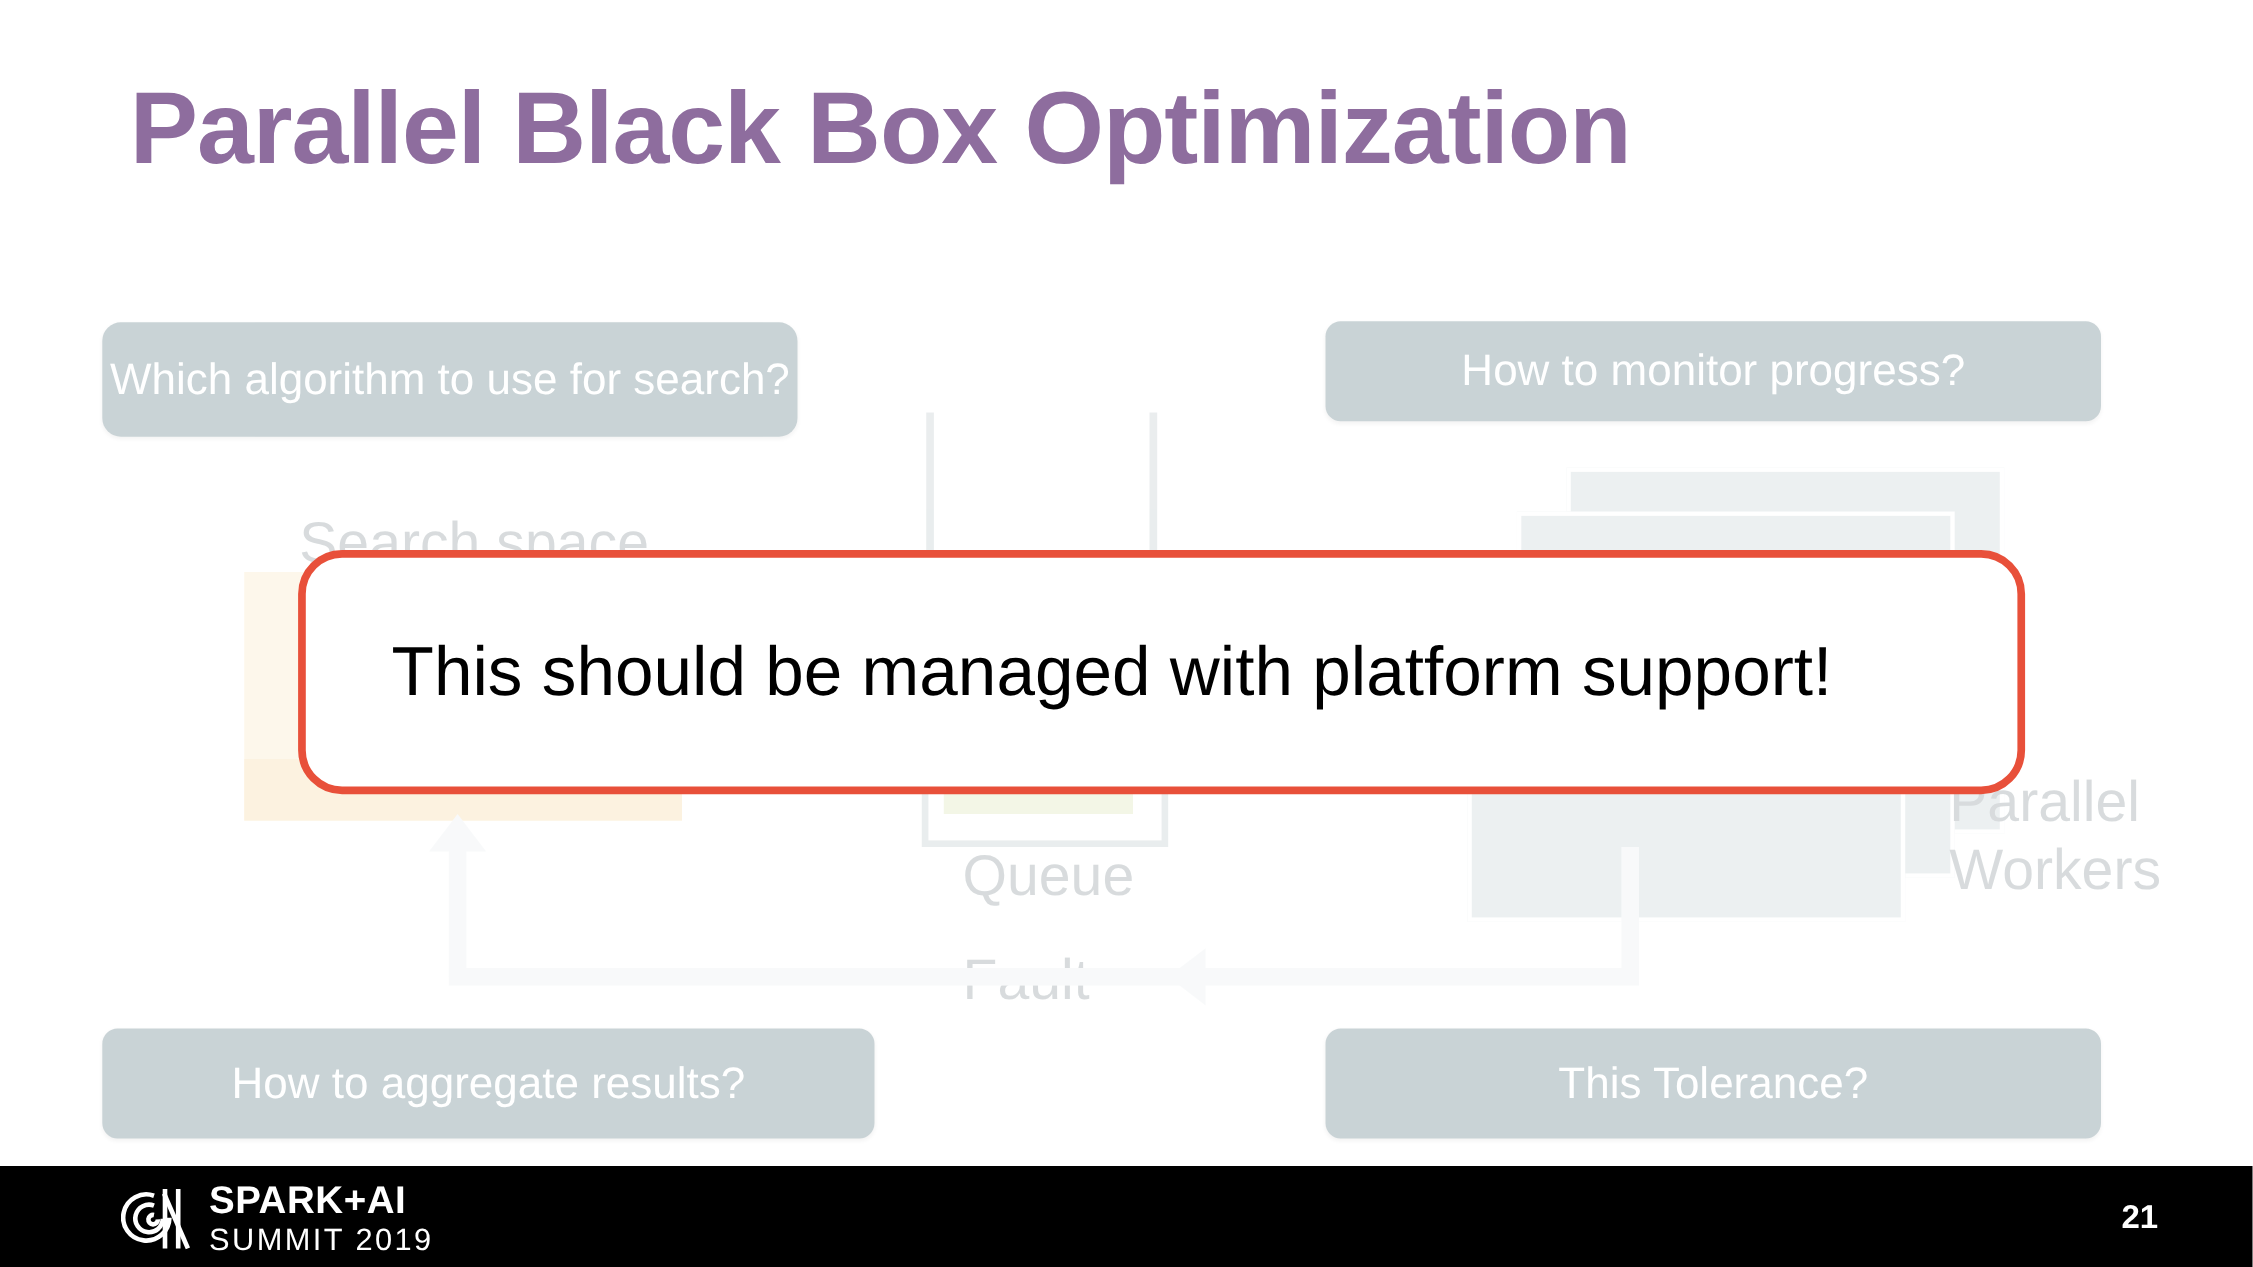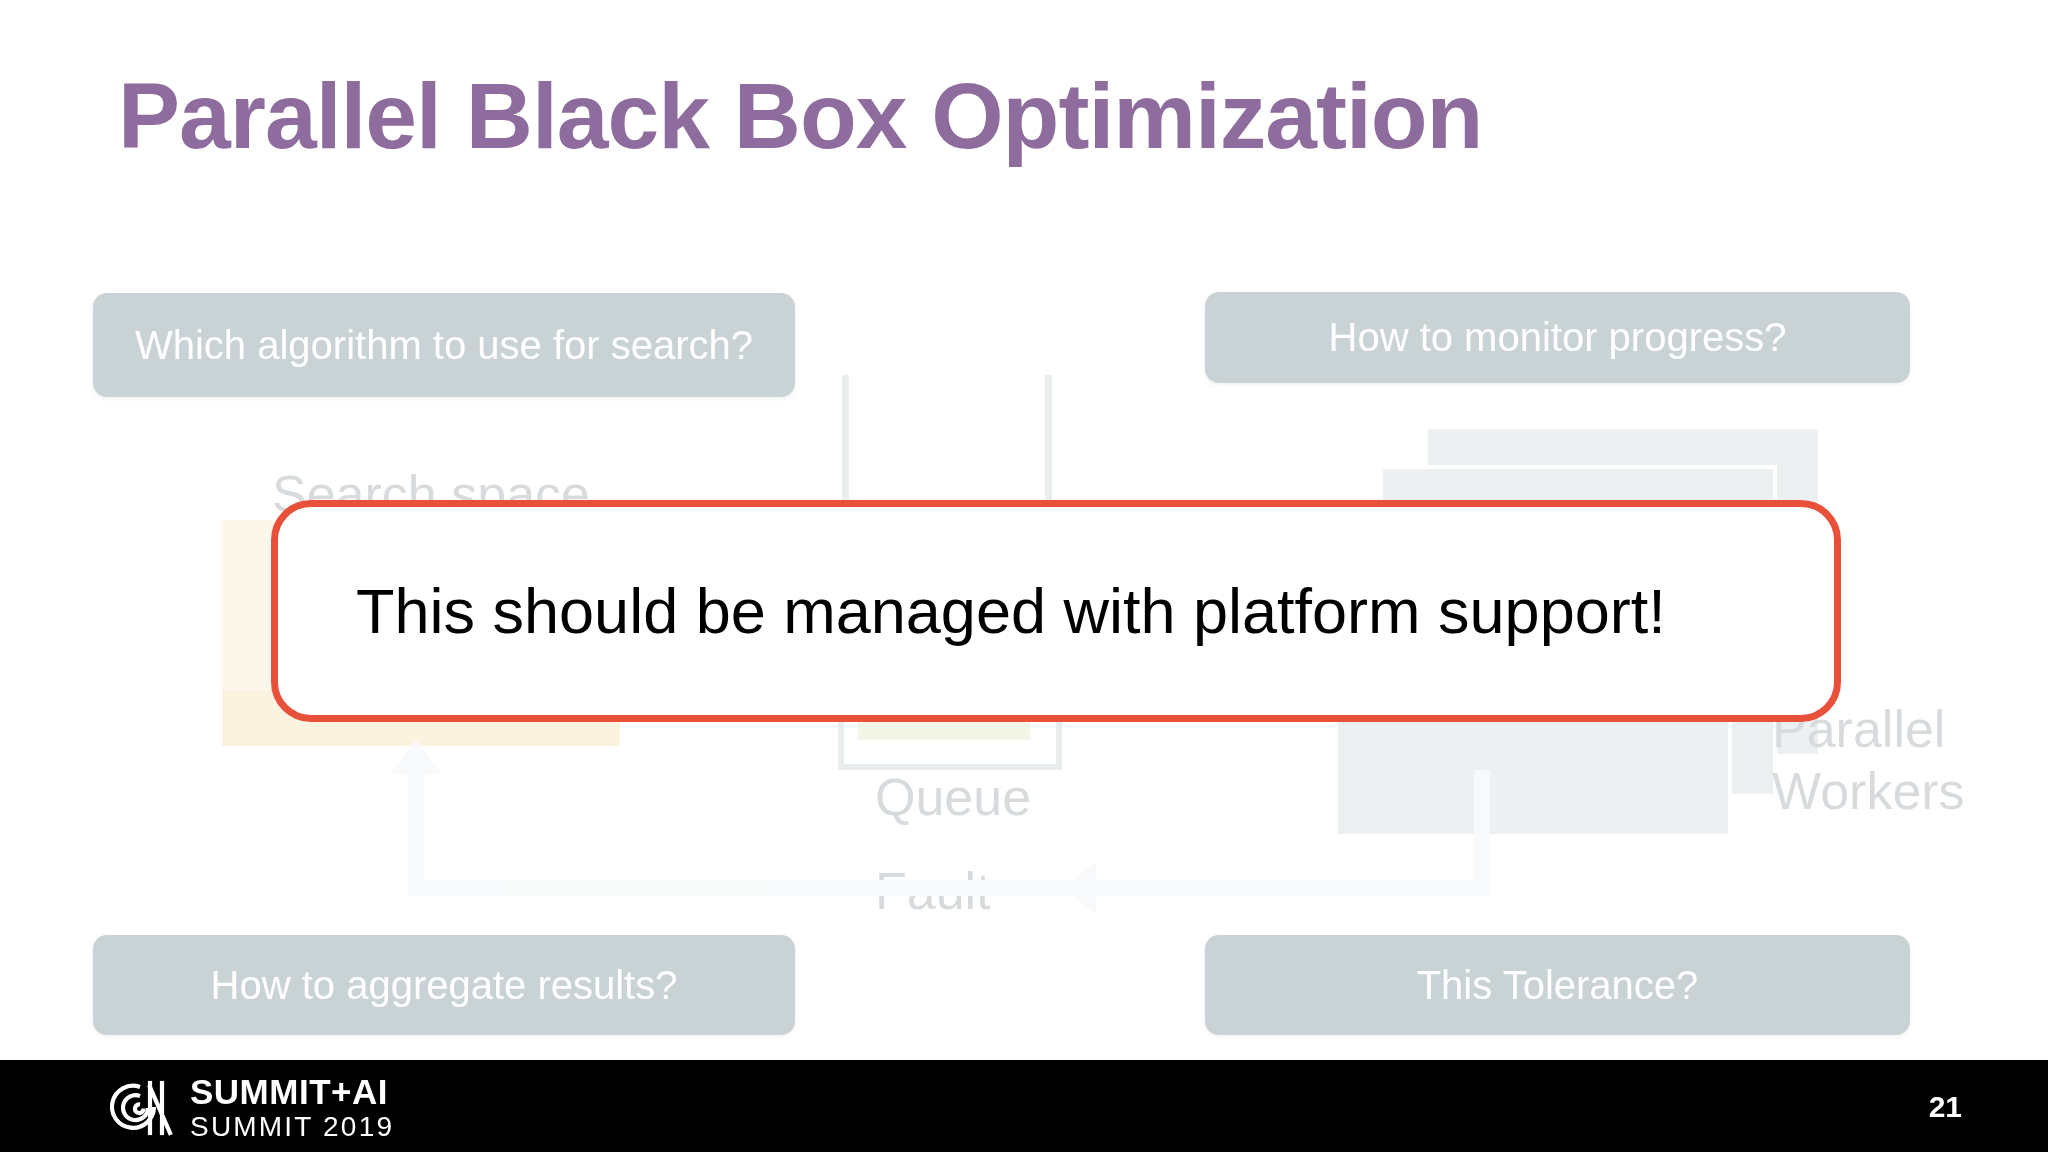--- a/index.html
+++ b/index.html
@@ -216,21 +216,21 @@
     <div class="ghost-label" style="left:1772px; top:700px;">Parallel</div>
     <div class="ghost-label" style="left:1772px; top:762px;">Workers</div>
 
     <div class="arrow-shaft-h" style="left:408px; top:880px; width:1082px;"></div>
     <div class="arrow-shaft-v" style="left:408px; top:770px; height:118px;"></div>
     <div class="arrow-head up" style="left:390px; top:740px;"></div>
     <div class="arrow-shaft-v" style="left:1474px; top:770px; height:118px;"></div>
     <div class="arrow-head left" style="left:1062px; top:862px;"></div>
   </div>
 
-  <div class="question-pill" style="left:93px; top:293px; width:702px; height:104px;">
+  <div class="question-pill" style="left:93px; top:293px; width:632px; height:104px;border-radius:17px;">
     <span>Which algorithm to use for search?</span>
   </div>
 
   <div class="question-pill" style="left:1205px; top:292px; width:705px; height:91px;">
     <span>How to monitor progress?</span>
   </div>
 
   <div class="question-pill" style="left:93px; top:935px; width:702px; height:100px;">
     <span>How to aggregate results?</span>
   </div>
@@ -252,21 +252,21 @@
           <path d="M30 19 A12.5 12.5 0 1 0 38 31"></path>
           <path d="M30 27.5 A4.3 4.3 0 1 0 33.5 31.5"></path>
         </g>
         <g fill="none" stroke="#ffffff" stroke-width="4.2" stroke-linecap="square">
           <path d="M40 56 L40 6"></path>
           <path d="M52 56 L52 6"></path>
           <path d="M40 10 L60 56"></path>
         </g>
       </svg>
       <div id="logo-words">
-        <div id="logo-line-1">SUMMIT+AI</div>
+        <div id="logo-line-1">SPARK+AI</div>
         <div id="logo-line-2">SUMMIT 2019</div>
       </div>
     </div>
 
     <div id="page-number">21</div>
   </div>
 
 </div>
 
 </body></html>

